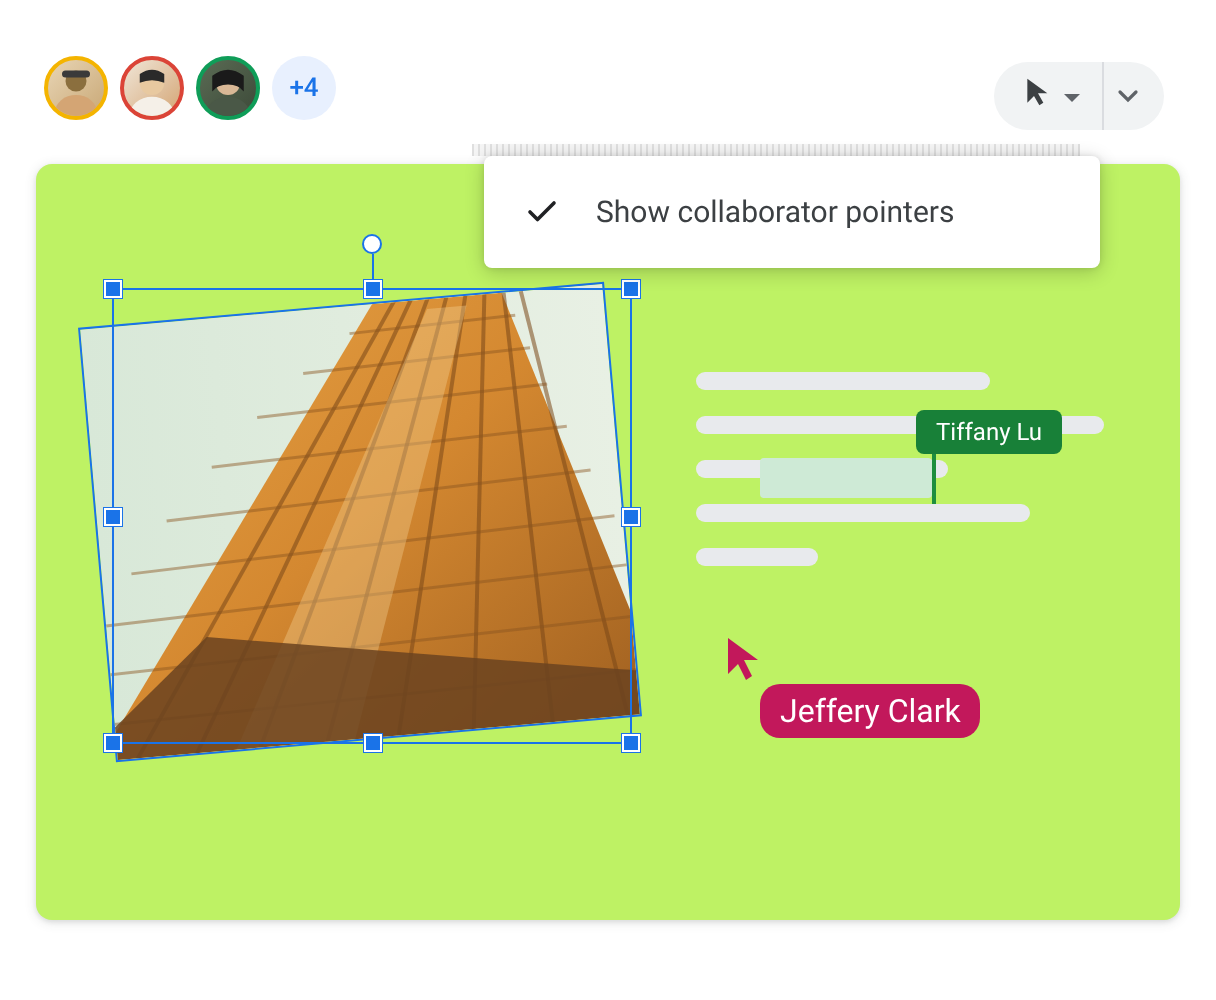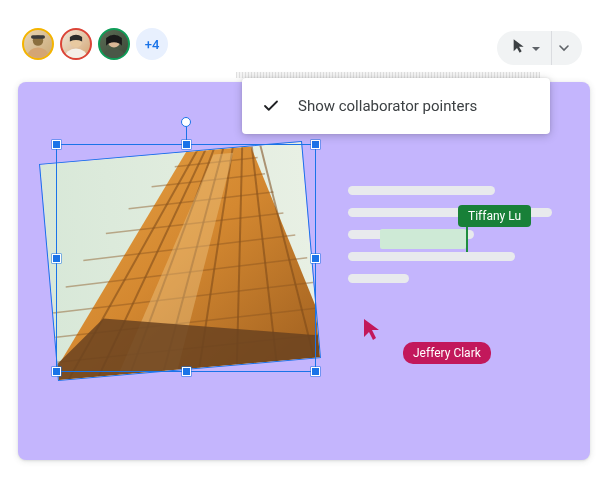--- a/index.html
+++ b/index.html
@@ -116,21 +116,21 @@
       color: #3c4043;
     }
     
     
     .canvas {
       position: absolute;
       top: 82px;
       left: 18px;
       right: 18px;
       bottom: 40px;
-      background: #c4b5fd;
+      background: #bef264;
       border-radius: 8px;
       box-shadow: 0 1px 6px rgba(60,64,67,0.15), 0 1px 2px rgba(60,64,67,0.1);
     }
     
     
     .image-container {
       position: absolute;
       top: 62px;
       left: 38px;
       width: 260px;
@@ -246,25 +246,24 @@
       position: absolute;
       top: 236px;
       left: 344px;
     }
     .collab-tag-jeffery {
       position: absolute;
       top: 260px;
       left: 362px;
       background: #c2185b;
       color: #fff;
-      font-size: 12px;
+      font-size: 16px;
       padding: 4px 10px;
       border-radius: 10px;
       white-space: nowrap;
-      margin-left: 23px;
     }
   </style>
 </head>
 <body>
 
 <div class="avatar-row">
   <div class="avatar avatar-1">
     <svg viewBox="0 0 32 32">
         <circle cx="16" cy="12" r="6" fill="#8b6f3e"></circle>
         <ellipse cx="16" cy="30" rx="12" ry="10" fill="#d4a574"></ellipse>

